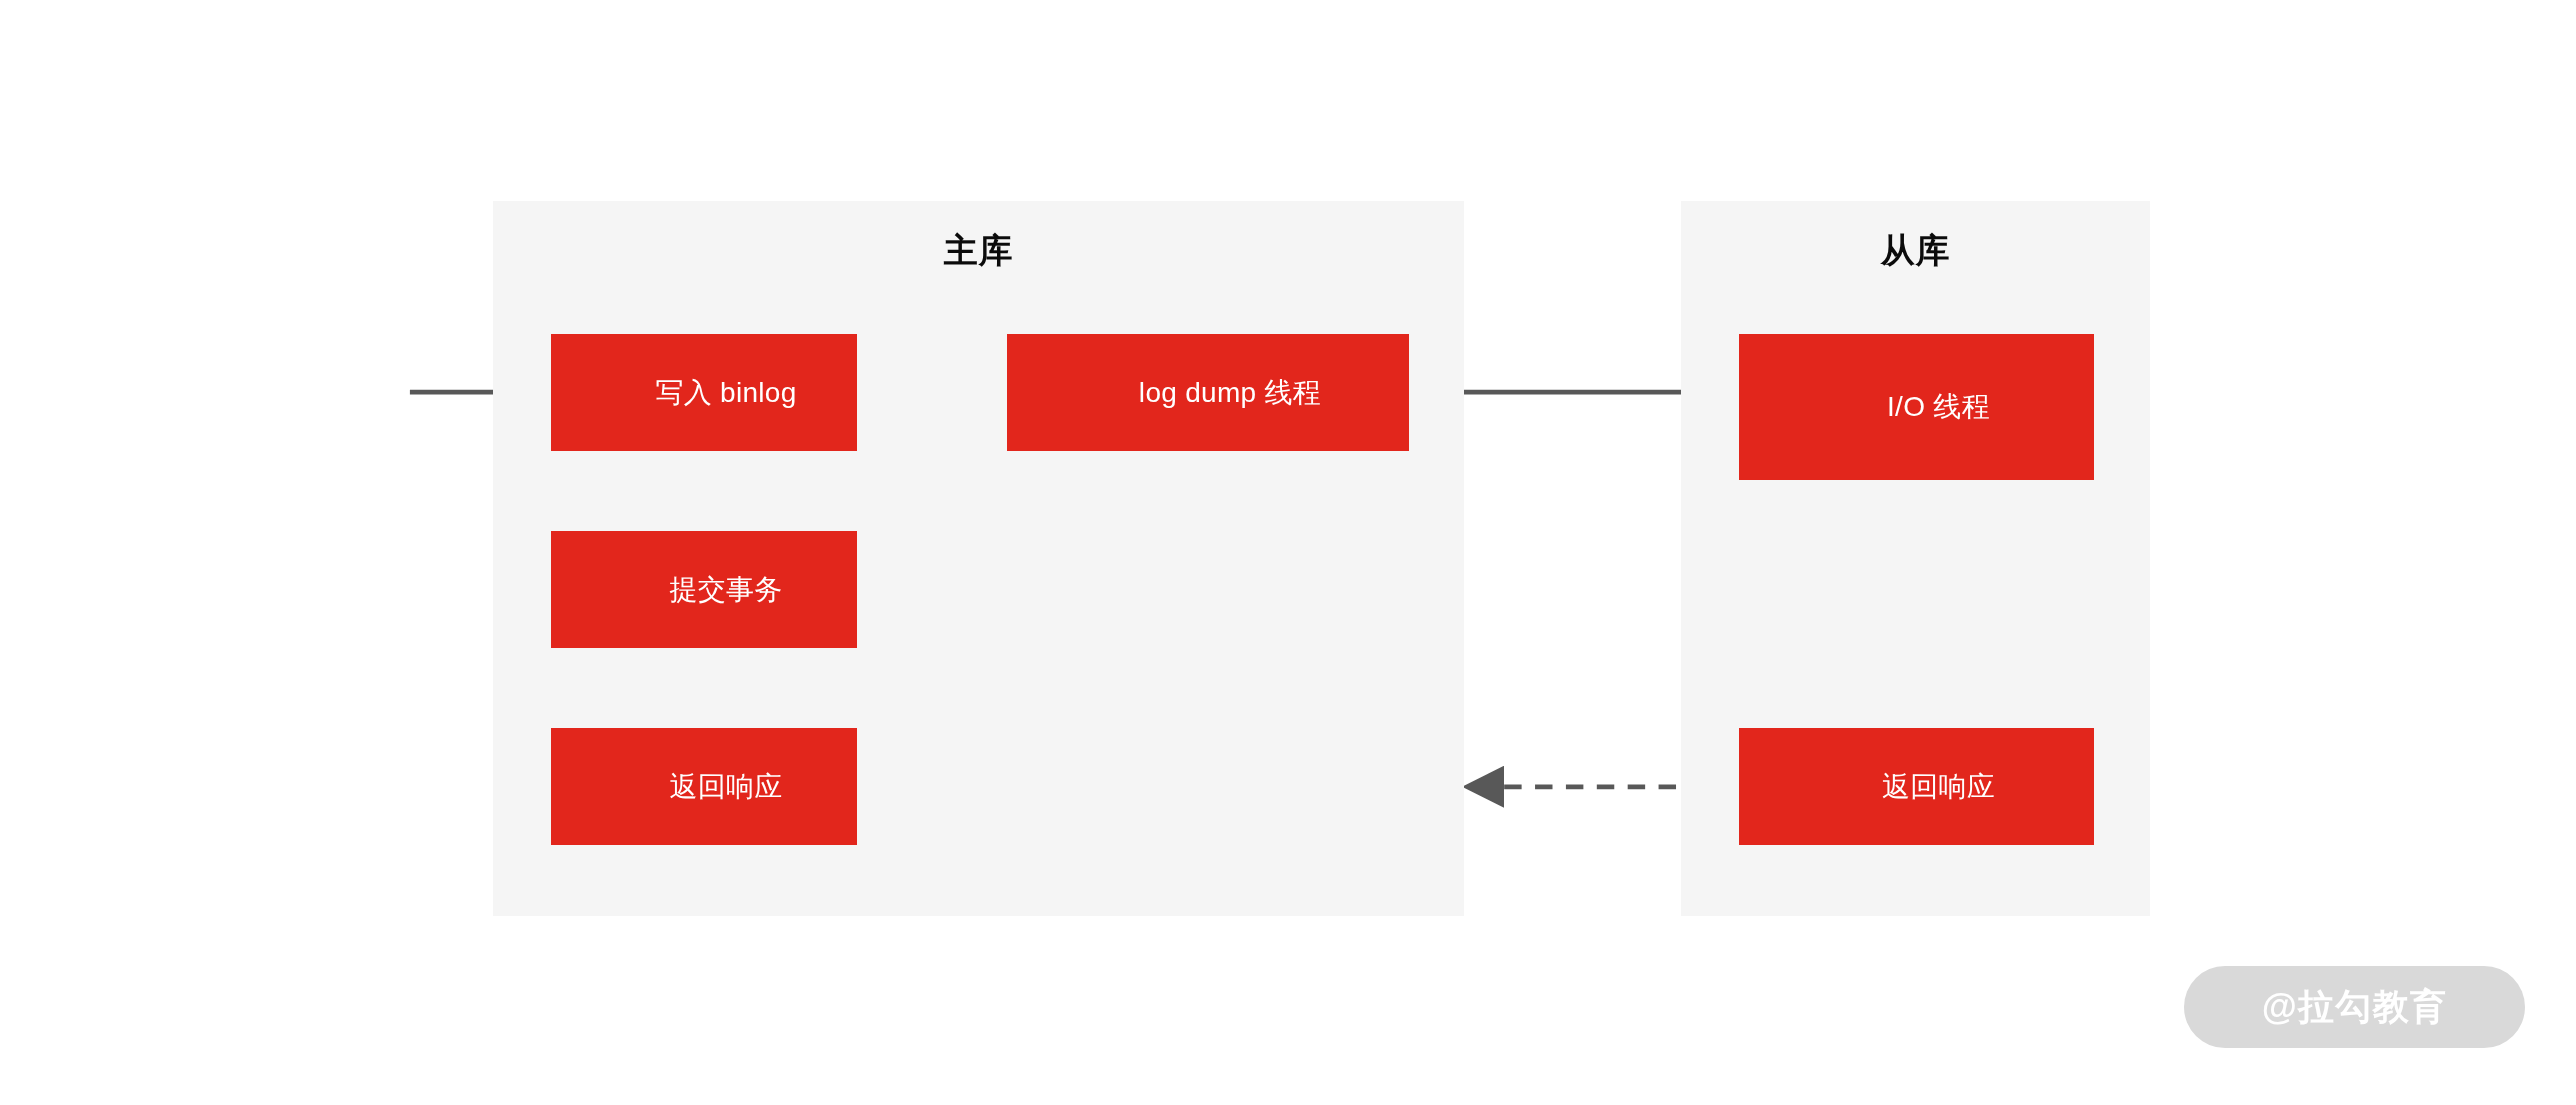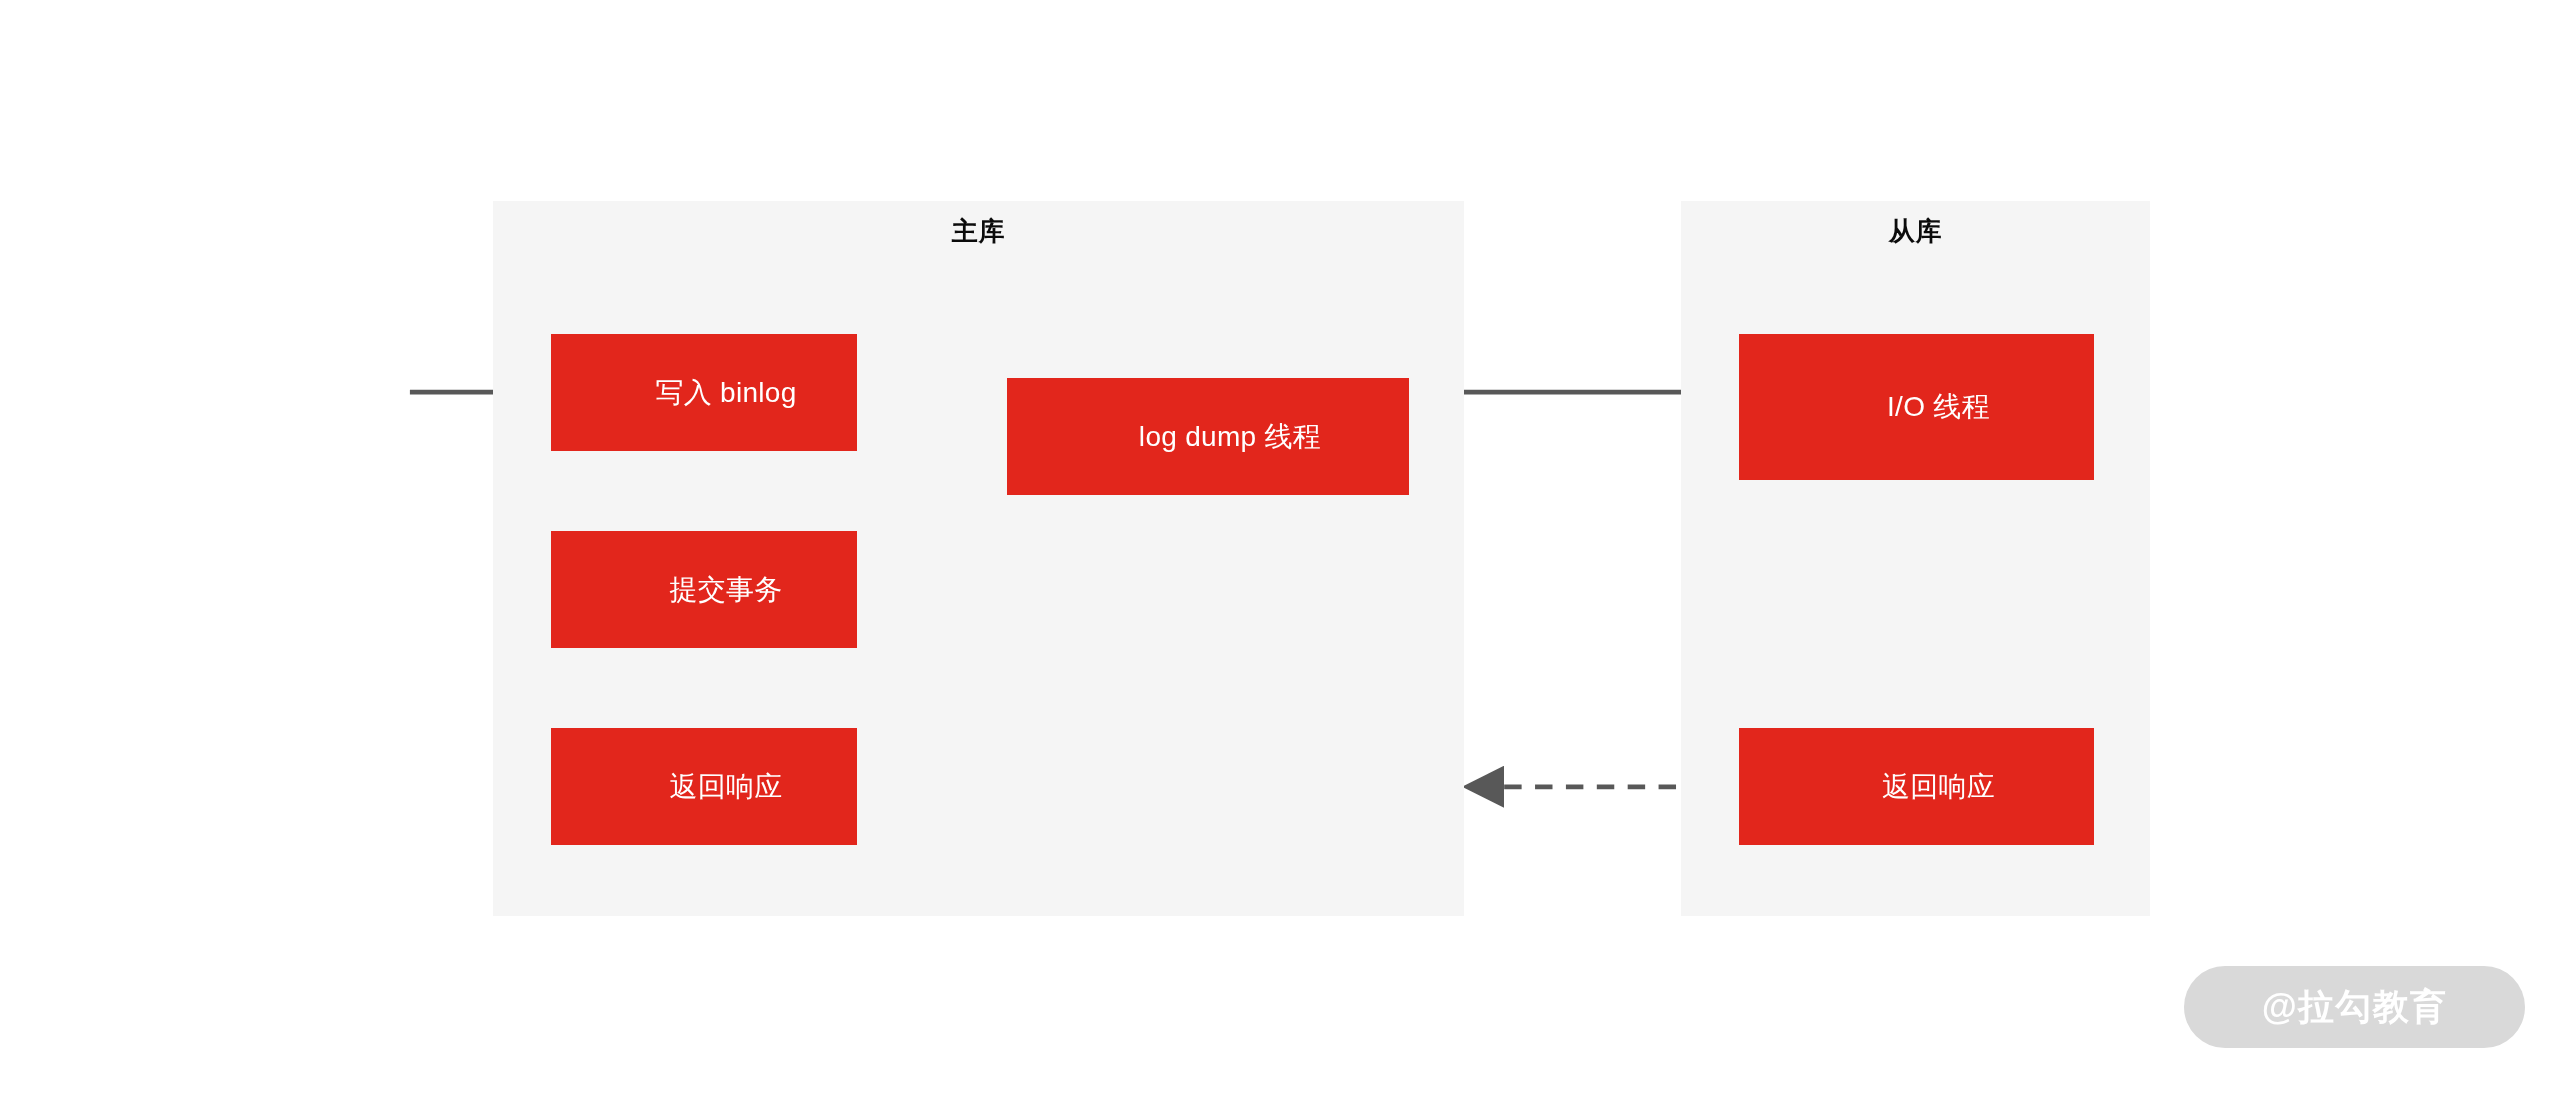--- a/index.html
+++ b/index.html
@@ -20,29 +20,30 @@
   }
 
   
   .panel {
     position: absolute;
     background: #f5f5f5;
   }
 
   .panel-title {
     position: absolute;
-    top: 14px;
+    top: 31px;
     left: 0;
     width: 100%;
     text-align: center;
-    font-size: 26px;
+    font-size: 34px;
     font-weight: 700;
     color: #0b0b0b;
     letter-spacing: 0.7px;
     line-height: 1.25;
+    font-family: Liberation Mono, monospace;
   }
 
   #panel-master {
     left: 493px;
     top: 201px;
     width: 971px;
     height: 715px;
   }
 
   #panel-slave {
@@ -67,21 +68,21 @@
     white-space: nowrap;
     padding-left: 44px;
   }
 
   
   #node-write-binlog { left: 551px;  top: 334px;  width: 306px; height: 117px; }
   #node-commit-tx    { left: 551px;  top: 531px;  width: 306px; height: 117px; }
   #node-master-resp  { left: 551px;  top: 728px; width: 306px; height: 117px; }
 
   
-  #node-log-dump     { left: 1007px; top: 334px;  width: 402px; height: 117px; margin-top: 44px; }
+  #node-log-dump     { left: 1007px; top: 334px;  width: 402px; height: 117px; }
 
   
   #node-io-thread    { left: 1739px; top: 334px;  width: 355px; height: 146px; }
   #node-relay-log    { left: 1739px; top: 531px;  width: 355px; height: 117px; }
   #node-slave-resp   { left: 1739px; top: 728px; width: 355px; height: 117px; }
 
   
   #connectors {
     position: absolute;
     left: 0;

